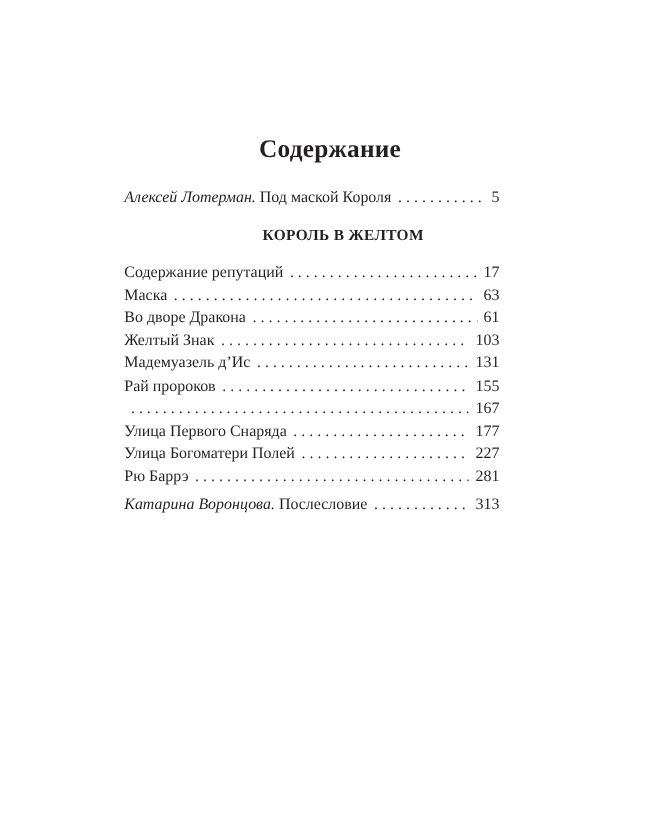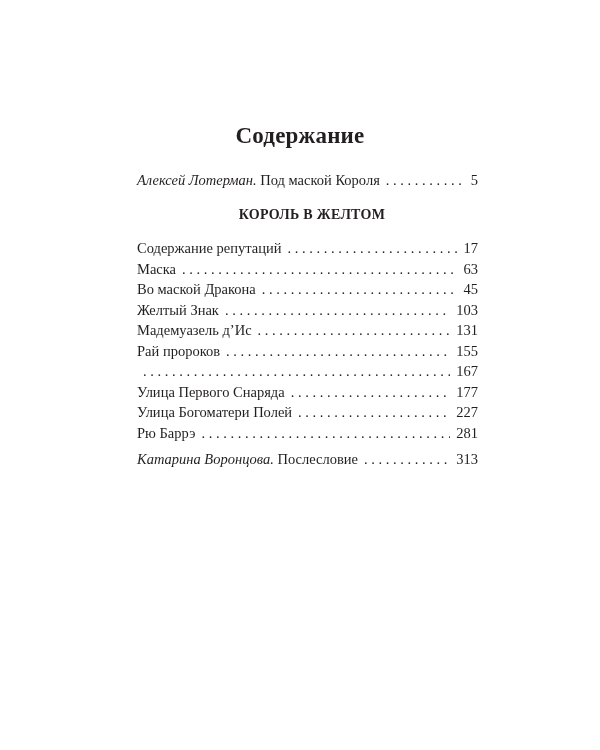--- a/index.html
+++ b/index.html
@@ -20,21 +20,21 @@
       top: 108px;
       left: 0;
       width: 600px;
       text-align: center;
       font-size: 23px;
       font-weight: bold;
       letter-spacing: 0.2px;
     }
     .toc {
       position: absolute;
-      left: 137px;
+      left: 113px;
       width: 341px;
     }
     .toc-line {
       display: flex;
       align-items: baseline;
       font-size: 14.5px;
       line-height: 20.5px;
       height: 20.5px;
       white-space: nowrap;
     }
@@ -91,23 +91,23 @@
     <span class="label">Содержание репутаций</span>
     <span class="leader"></span>
     <span class="page">17</span>
   </div>
   <div class="toc-line">
     <span class="label">Маска</span>
     <span class="leader"></span>
     <span class="page">63</span>
   </div>
   <div class="toc-line">
-    <span class="label">Во маской Дракона</span>
+    <span class="label">Во дворе Дракона</span>
     <span class="leader"></span>
-    <span class="page">45</span>
+    <span class="page">61</span>
   </div>
   <div class="toc-line">
     <span class="label">Желтый Знак</span>
     <span class="leader"></span>
     <span class="page">103</span>
   </div>
   <div class="toc-line">
     <span class="label">Мадемуазель д’Ис</span>
     <span class="leader"></span>
     <span class="page">131</span>

